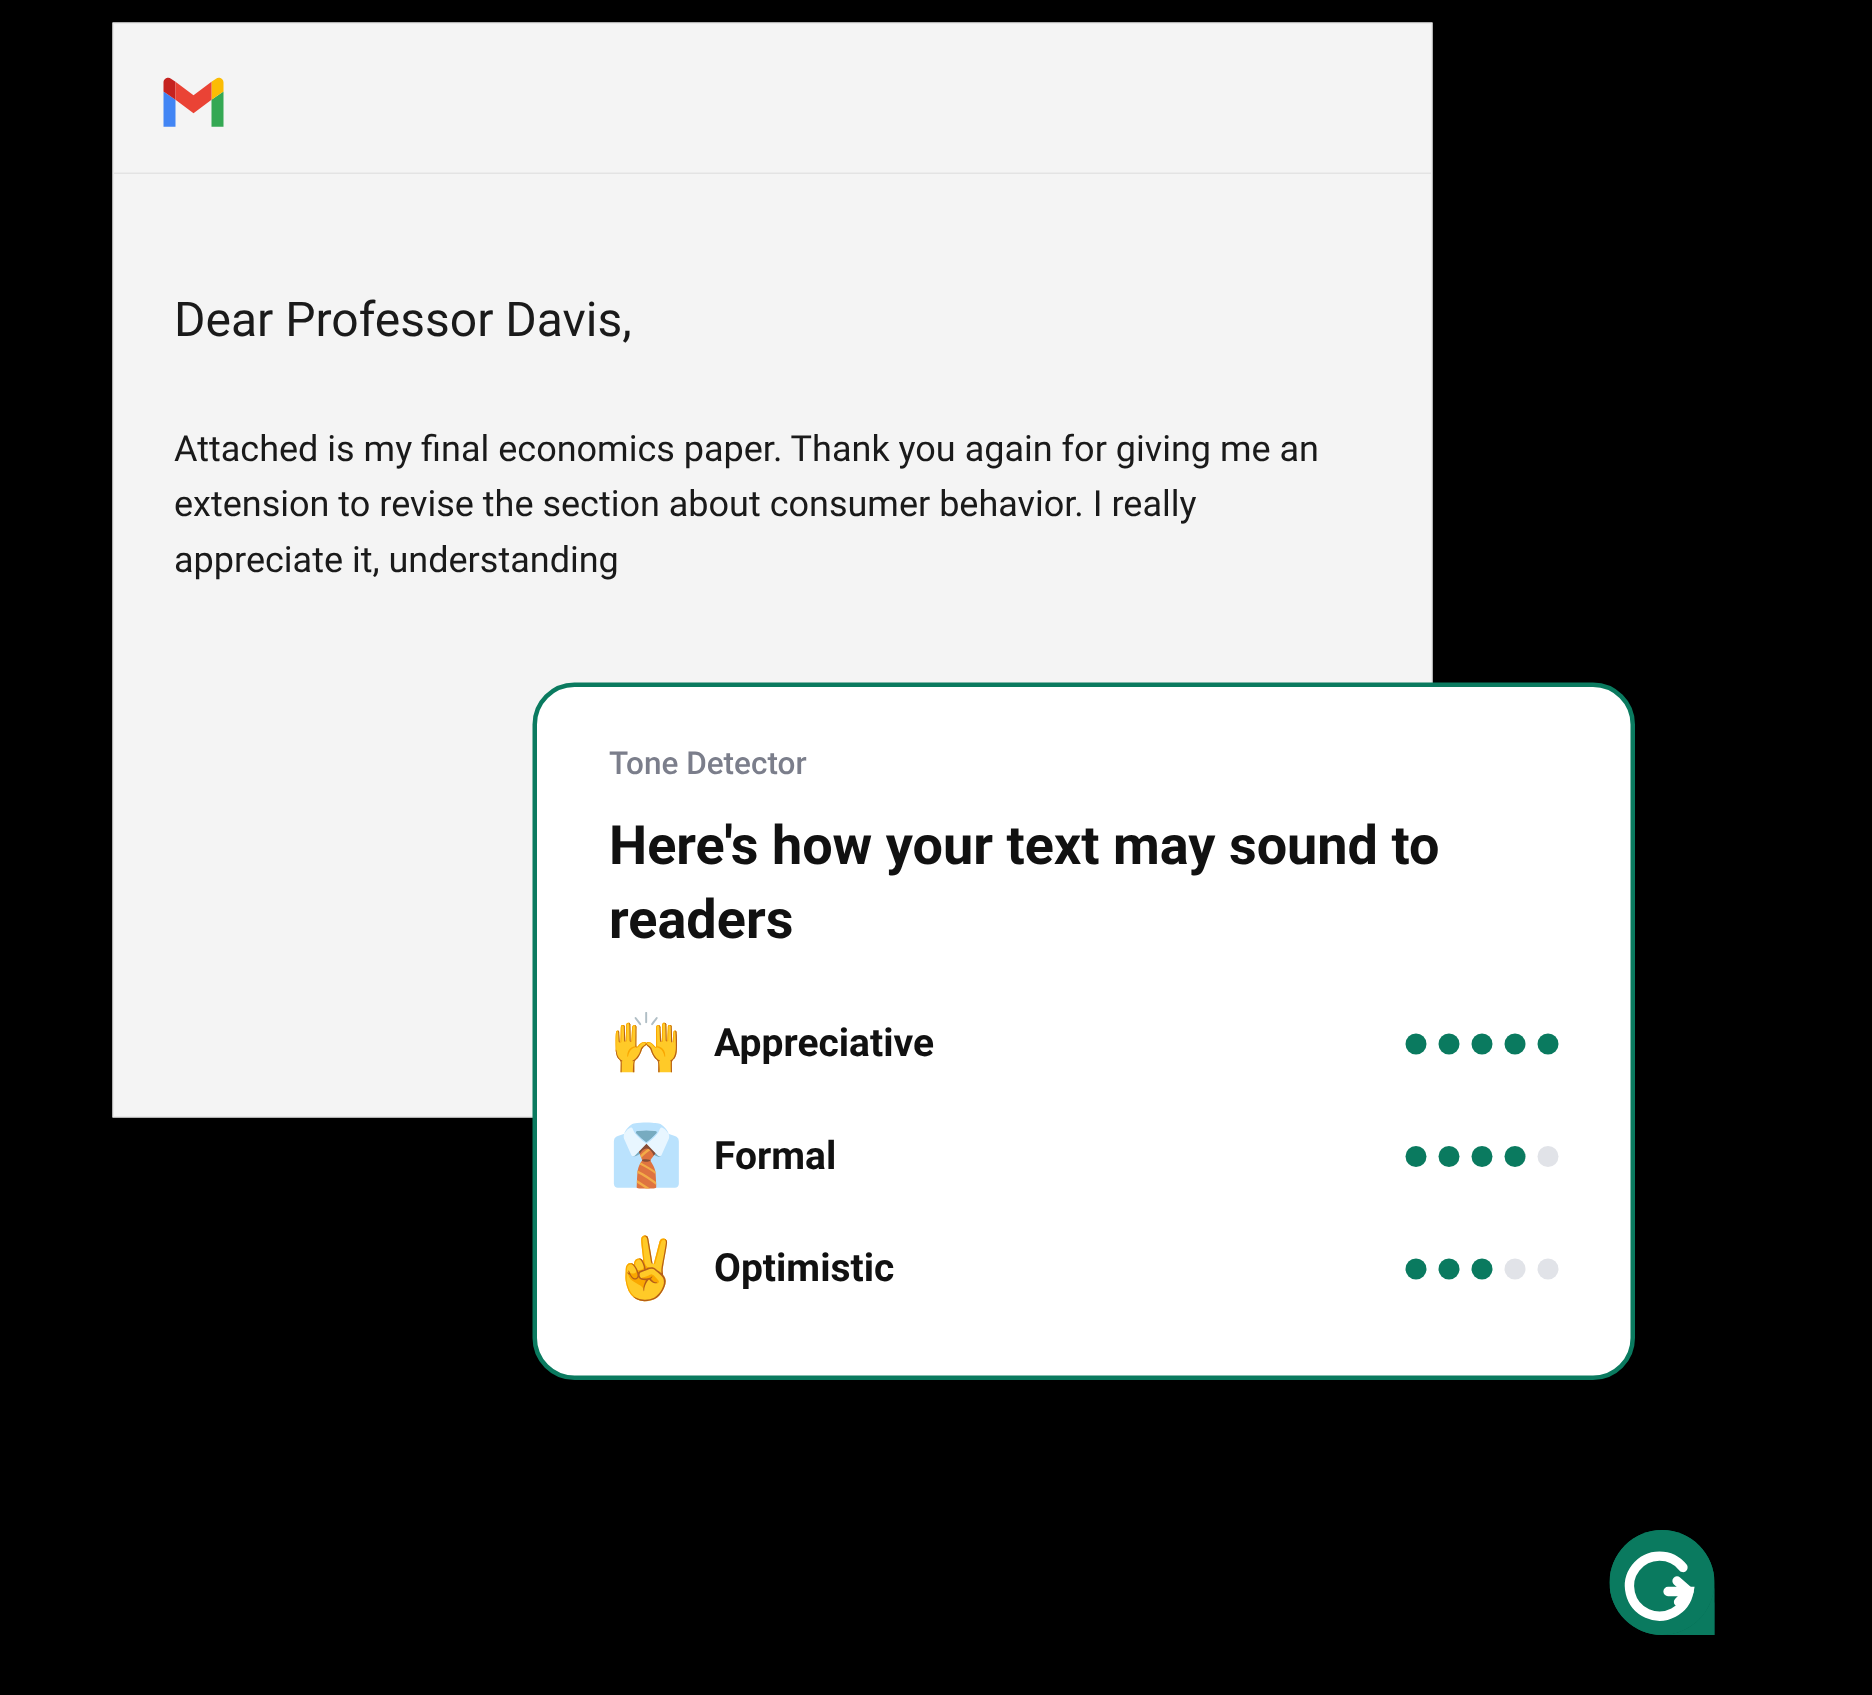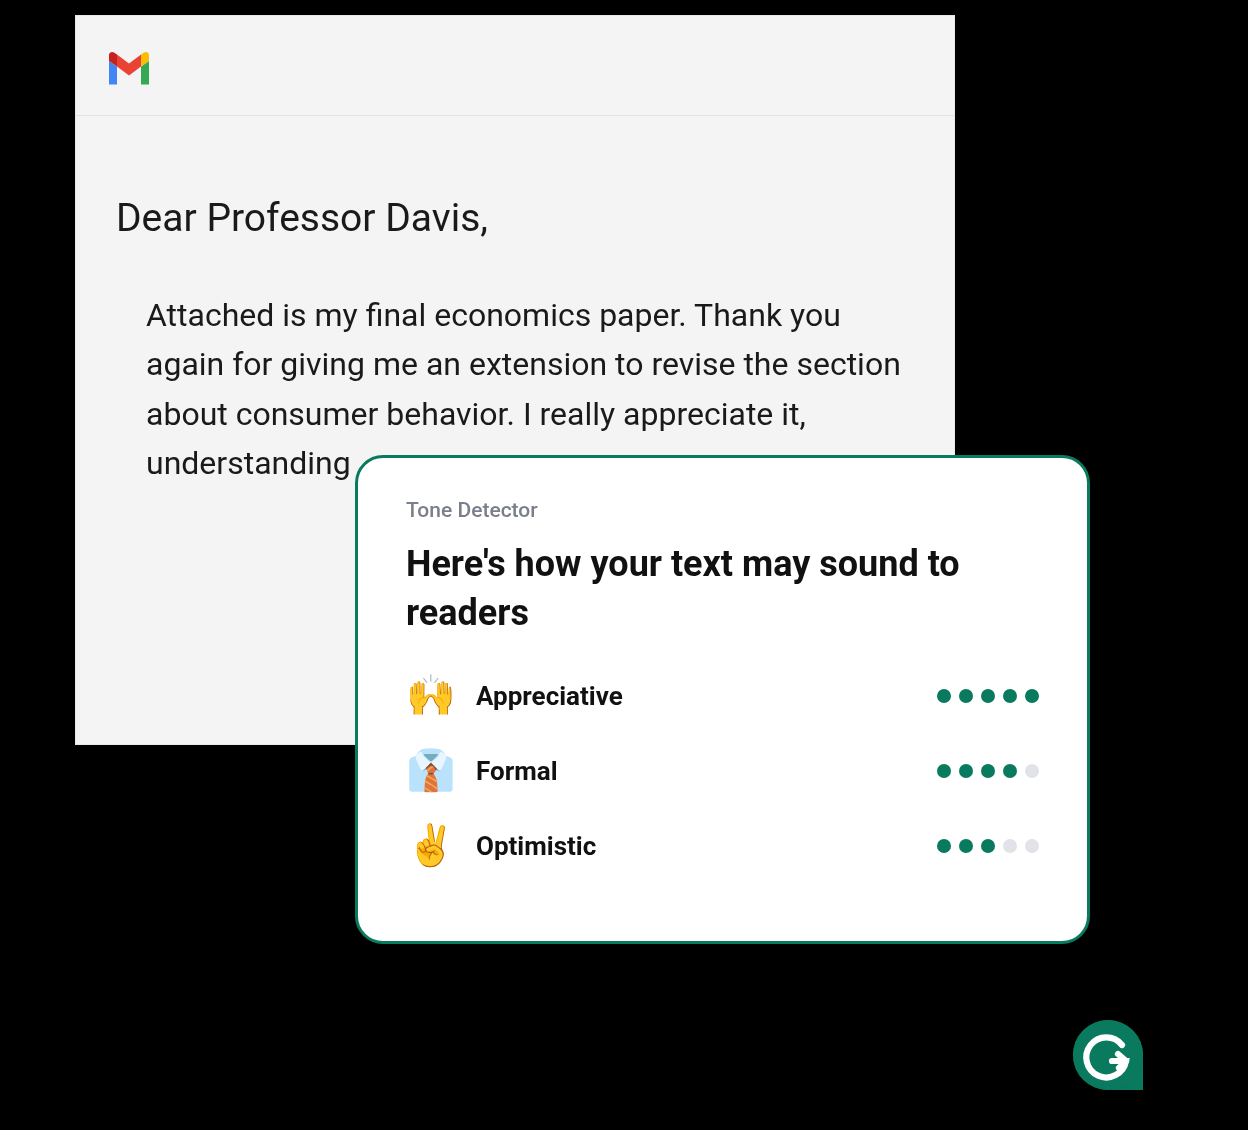--- a/index.html
+++ b/index.html
@@ -34,40 +34,39 @@
     width: 46px;
     height: 34px;
   }
 
   .email-body {
     padding: 75px 40px 40px 40px;
     color: #1a1a1a;
   }
 
   .salutation {
-    font-size: 39px;
+    font-size: 32px;
     line-height: 1.4;
     margin-bottom: 45px;
   }
 
   .paragraph {
-    font-size: 32px;
+    font-size: 24px;
     line-height: 1.55;
-    margin-left: 30px;
   }
 
   .tone-card {
     position: absolute;
     left: 355px;
     top: 455px;
     width: 735px;
     background: #fff;
     border: 3px solid #0a7a5f;
     border-radius: 28px;
-    padding: 40px 48px 72px 48px;
+    padding: 40px 48px 48px 48px;
   }
 
   .tone-label {
     font-size: 21px;
     color: #7b7e8b;
     font-weight: 500;
     margin-bottom: 18px;
   }
 
   .tone-heading {

